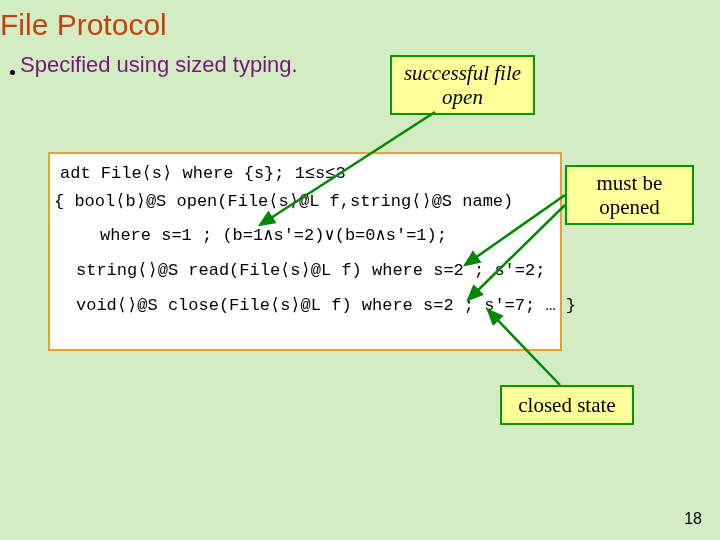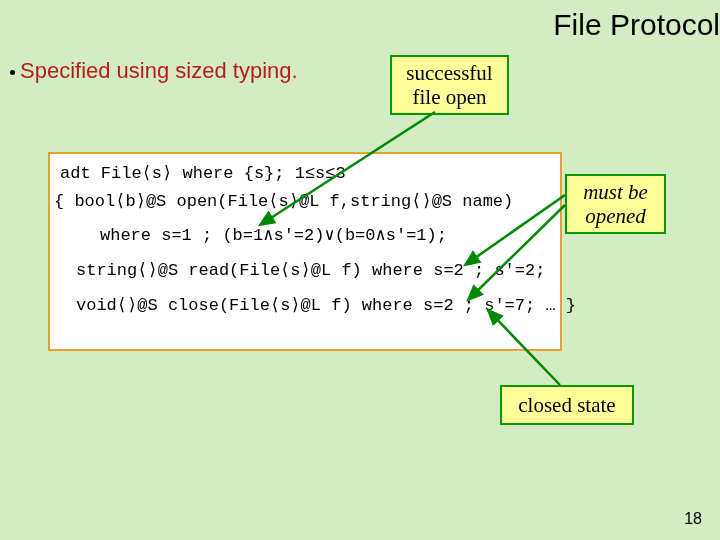--- a/index.html
+++ b/index.html
@@ -8,31 +8,31 @@
   }
   body {
     width: 720px;
     height: 540px;
     background: #d4ecc4;
     font-family: "Comic Sans MS", "Comic Sans", cursive, sans-serif;
     position: relative;
     overflow: hidden;
   }
   .title {
-    text-align: right;
+    text-align: left;
     font-size: 30px;
-    color: #000000;
+    color: #c2410c;
     padding-top: 8px;
   }
   .bullet {
     position: absolute;
     left: 20px;
-    top: 58px;
+    top: 52px;
     font-size: 22px;
-    color: #b91c1c;
+    color: #701a75;
   }
   .bullet-dot {
     position: absolute;
     left: 10px;
     top: 70px;
     width: 5px;
     height: 5px;
     background: #000;
     border-radius: 50%;
   }
@@ -40,22 +40,22 @@
     position: absolute;
     background: #ffff99;
     border: 2px solid #009900;
     font-size: 21px;
     text-align: center;
     line-height: 1.15;
     padding: 4px 10px;
     box-sizing: border-box;
     font-family: "Comic Sans MS", "Comic Sans", cursive;
   }
-  .callout.success { left: 390px; top: 55px; width: 119px; }
-  .callout.must    { left: 565px; top: 174px; width: 101px; font-style: italic; }
+  .callout.success { left: 390px; top: 55px; width: 145px; font-style: italic; }
+  .callout.must    { left: 565px; top: 165px; width: 129px; }
   .callout.closed  { left: 500px; top: 385px; width: 134px; padding: 6px 10px;}
   .codebox {
     position: absolute;
     left: 48px;
     top: 152px;
     width: 510px;
     height: 195px;
     background: #ffffff;
     border: 2px solid #e8a030;
   }

